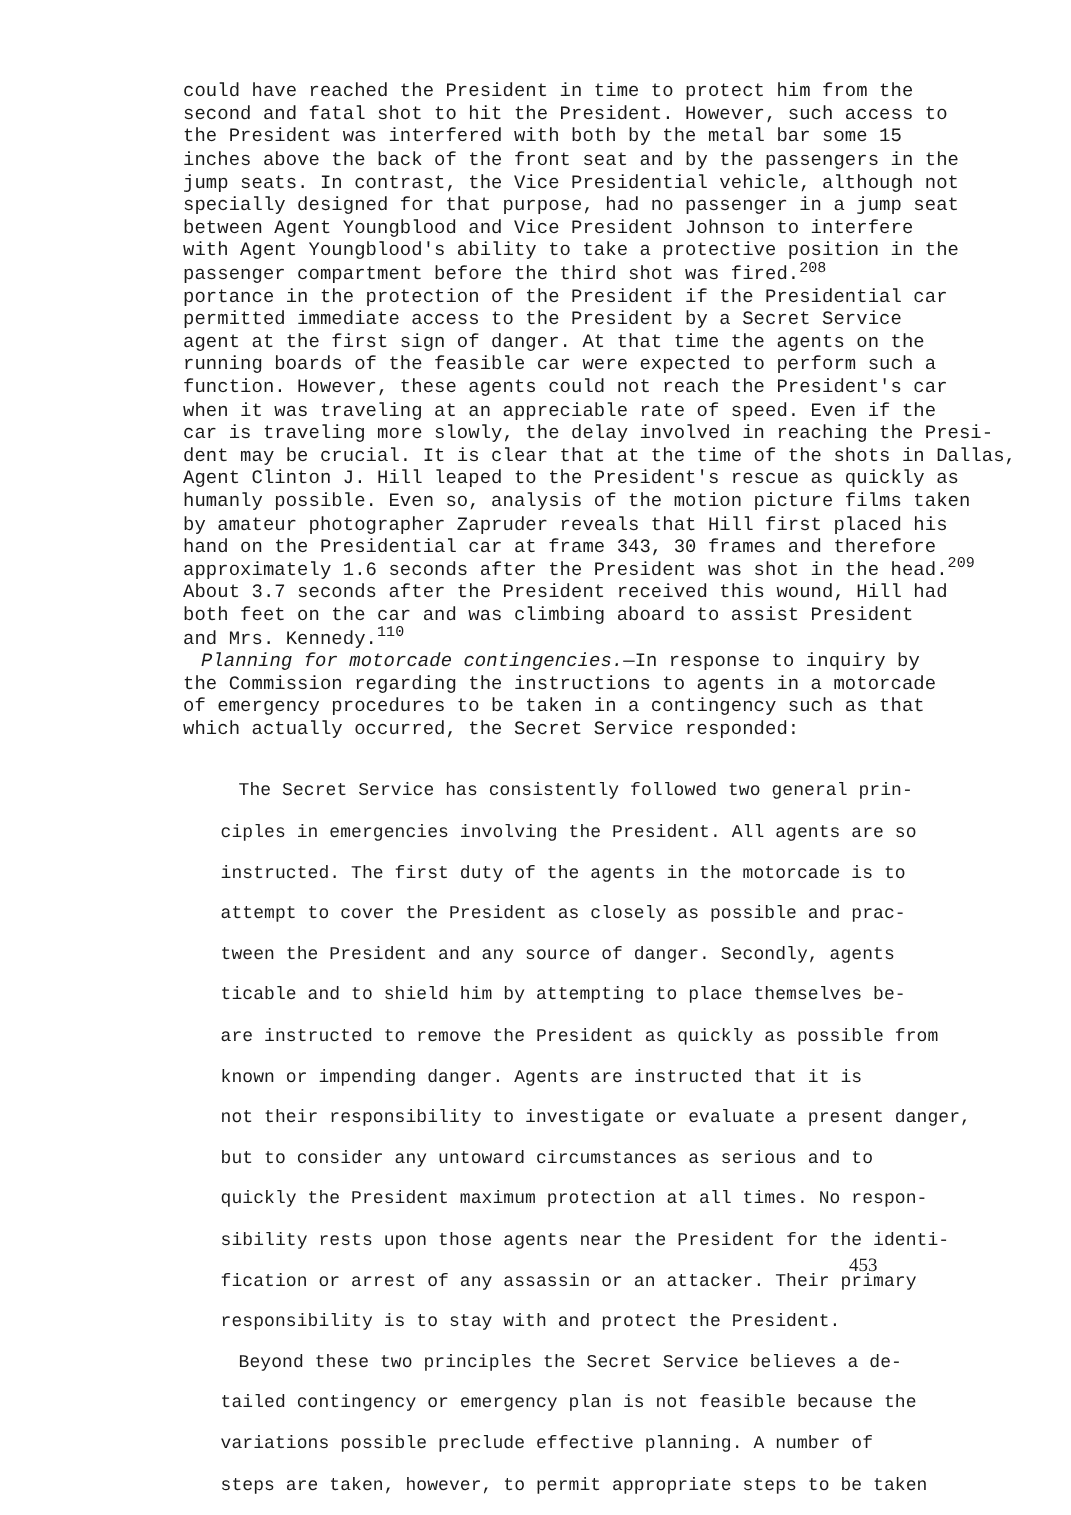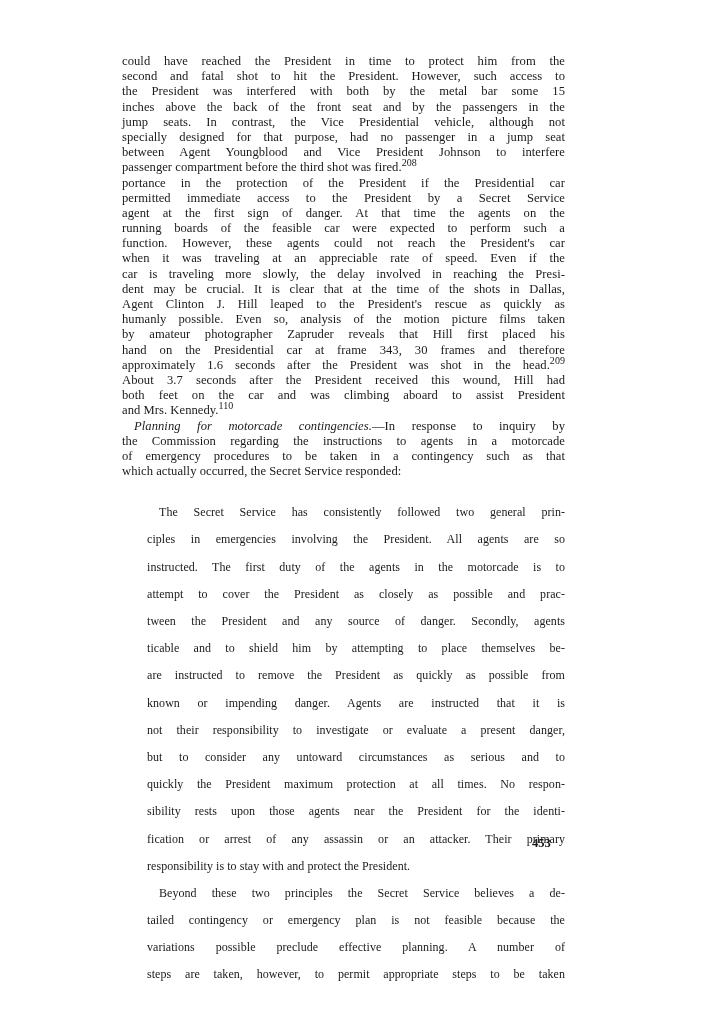--- a/index.html
+++ b/index.html
@@ -4,49 +4,50 @@
   <style>
     html, body { margin: 0; padding: 0; }
     body {
       width: 714px; height: 1010px; background: #ffffff; position: relative;
       font-family: "DejaVu Serif", "Liberation Serif", serif; color: #1a1a1a;
       overflow: hidden;
     }
     .page { position: absolute; left: 122px; top: 54px; width: 443px; }
     .line {
       display: block; height: 15.2px; line-height: 15.2px; font-size: 12.6px;
-      font-family: Liberation Serif, serif;
+      font-family: Liberation Mono, monospace;
       white-space: nowrap; text-align: justify; text-align-last: justify;
       letter-spacing: 0.05px;
     }
     .line.last { text-align-last: left; }
     .indent { padding-left: 12px; }
     .quote { margin-left: 25px; width: 418px; }
     .quote .line { font-size: 12px; margin-top: 12px; }
     .gap { height: 14px; }
     sup { font-size: 10px; line-height: 0; vertical-align: 5px; }
     .ital { font-style: italic; }
     .pagenum {
-      position: absolute; left: 532px; top: 836px; font-size: 12.6px;
-      font-family: "Liberation Serif", "DejaVu Serif", serif; font-weight: bold;
+      position: absolute; left: 566px; top: 836px; font-size: 12.6px;
+      font-family: "Liberation Serif", "DejaVu Serif", serif; font-weight: normal;
     }
   </style>
 </head>
 <body>
 
 <div class="page">
 
   <div>
     <span class="line">could have reached the President in time to protect him from the</span>
     <span class="line">second and fatal shot to hit the President. However, such access to</span>
     <span class="line">the President was interfered with both by the metal bar some 15</span>
     <span class="line">inches above the back of the front seat and by the passengers in the</span>
     <span class="line">jump seats. In contrast, the Vice Presidential vehicle, although not</span>
     <span class="line">specially designed for that purpose, had no passenger in a jump seat</span>
     <span class="line">between Agent Youngblood and Vice President Johnson to interfere</span>
+    <span class="line">with Agent Youngblood's ability to take a protective position in the</span>
     <span class="line last"><span>passenger compartment before the third shot was fired.</span><sup>208</sup></span>
   </div>
 
   <div>
     <span class="line">portance in the protection of the President if the Presidential car</span>
     <span class="line">permitted immediate access to the President by a Secret Service</span>
     <span class="line">agent at the first sign of danger. At that time the agents on the</span>
     <span class="line">running boards of the feasible car were expected to perform such a</span>
     <span class="line">function. However, these agents could not reach the President's car</span>
     <span class="line">when it was traveling at an appreciable rate of speed. Even if the</span>

